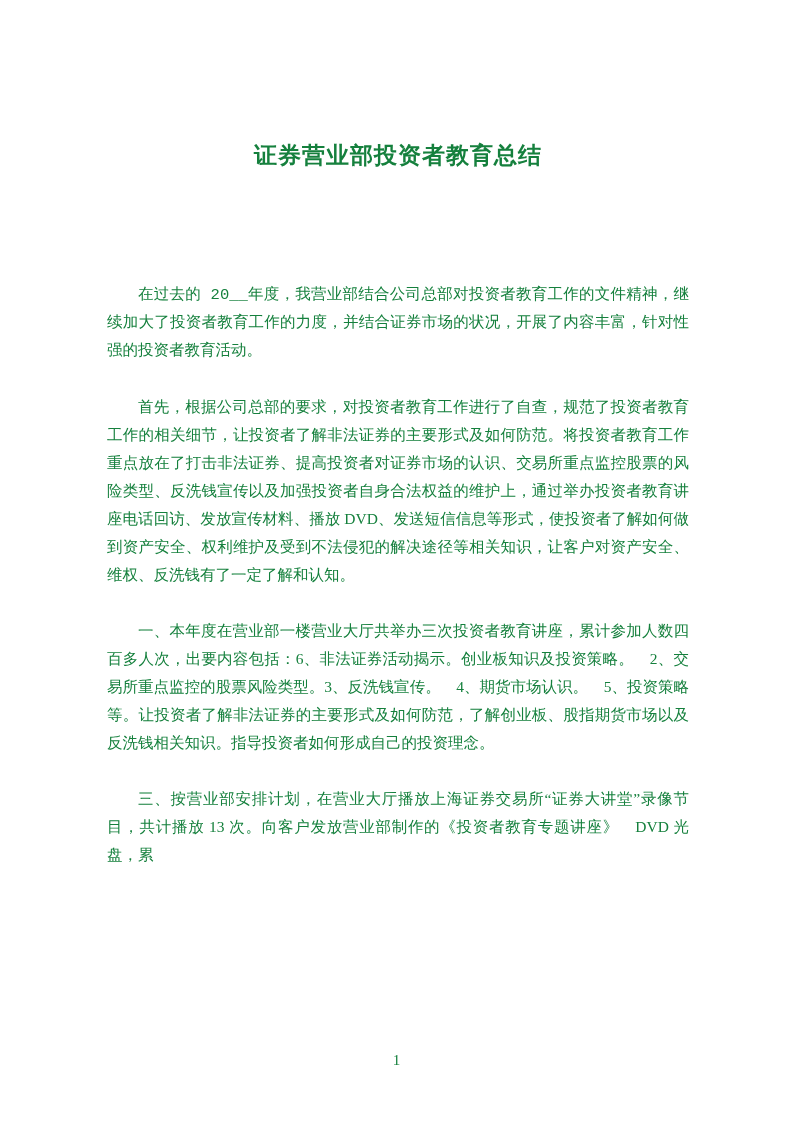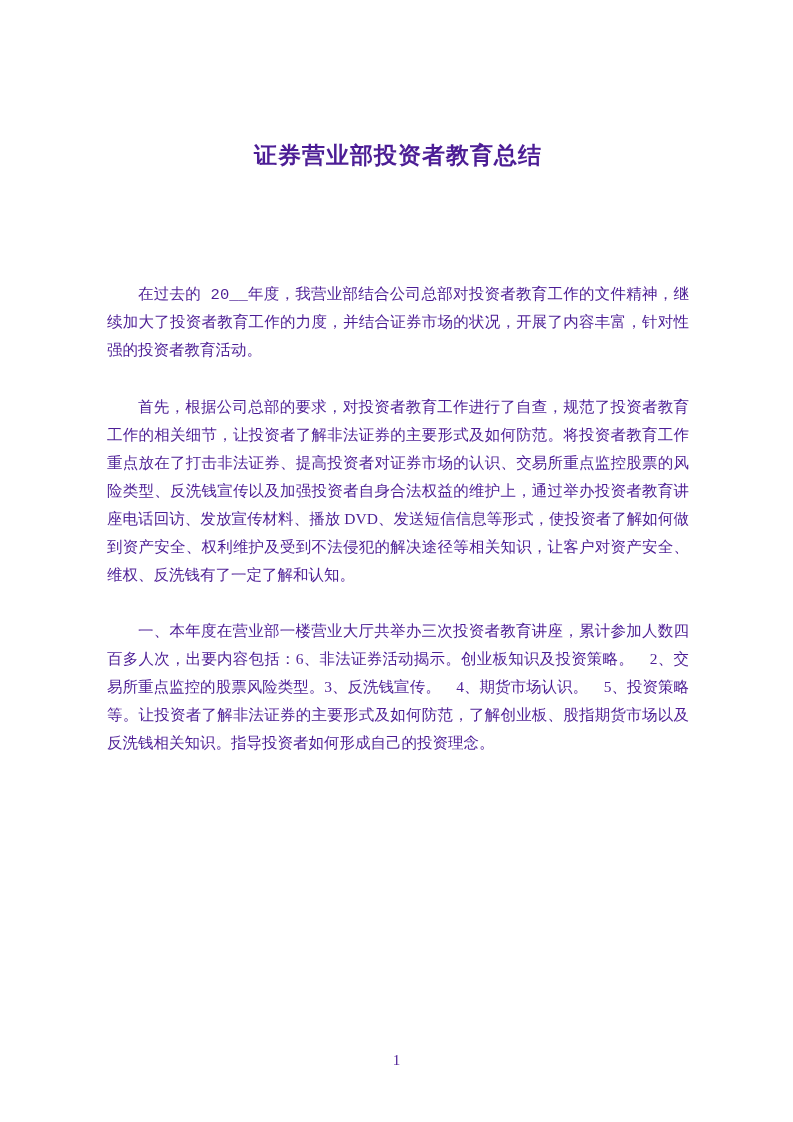--- a/index.html
+++ b/index.html
@@ -9,21 +9,21 @@
   }
   .page {
     position: relative;
     width: 793px;
     height: 1122px;
     margin: 0 auto;
     background: #ffffff;
     box-sizing: border-box;
     padding: 141px 104px 12px 107px;
     font-family: "Liberation Serif", "DejaVu Serif", serif;
-    color: #4c1d95;
+    color: #15803d;
     overflow: hidden;
   }
   .title {
     margin: 0 0 110px 0;
     text-align: center;
     font-size: 23px;
     font-weight: bold;
     letter-spacing: 1px;
     line-height: 30px;
   }
@@ -56,15 +56,16 @@
   <h1 class="title">证券营业部投资者教育总结</h1>
 
   <p class="para">在过去的 20__年度，我营业部结合公司总部对投资者教育工作的文件精神，继续加大了投资者教育工作的力度，并结合证券市场的状况，开展了内容丰富，针对性强的投资者教育活动。</p>
 
   <p class="para">首先，根据公司总部的要求，对投资者教育工作进行了自查，规范了投资者教育工作的相关细节，让投资者了解非法证券的主要形式及如何防范。将投资者教育工作重点放在了打击非法证券、提高投资者对证券市场的认识、交易所重点监控股票的风险类型、反洗钱宣传以及加强投资者自身合法权益的维护上，通过举办投资者教育讲座电话回访、发放宣传材料、播放 DVD、发送短信信息等形式，使投资者了解如何做到资产安全、权利维护及受到不法侵犯的解决途径等相关知识，让客户对资产安全、维权、反洗钱有了一定了解和认知。</p>
 
 
   <p class="para">一、本年度在营业部一楼营业大厅共举办三次投资者教育讲座，累计参加人数四百多人次，出要内容包括：6、非法证券活动揭示。创业板知识及投资策略。　2、交易所重点监控的股票风险类型。3、反洗钱宣传。　4、期货市场认识。　5、投资策略等。让投资者了解非法证券的主要形式及如何防范，了解创业板、股指期货市场以及反洗钱相关知识。指导投资者如何形成自己的投资理念。</p>
 
 
+  <p class="para">三、按营业部安排计划，在营业大厅播放上海证券交易所“证券大讲堂”录像节目，共计播放 13 次。向客户发放营业部制作的《投资者教育专题讲座》　DVD 光盘，累</p>
 
   <div class="page-number">1</div>
 </div>
 
 </body></html>

